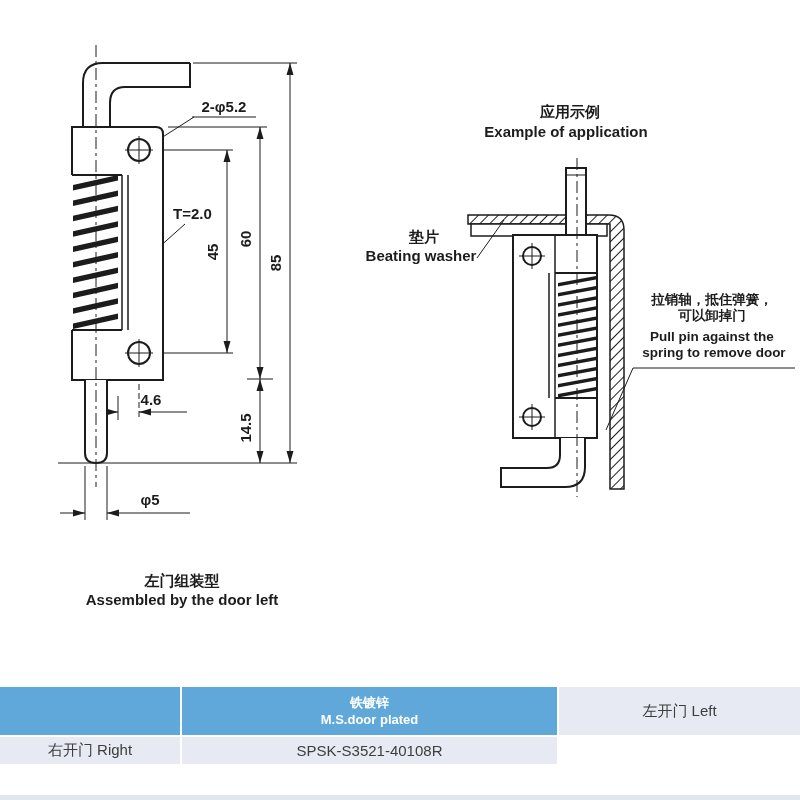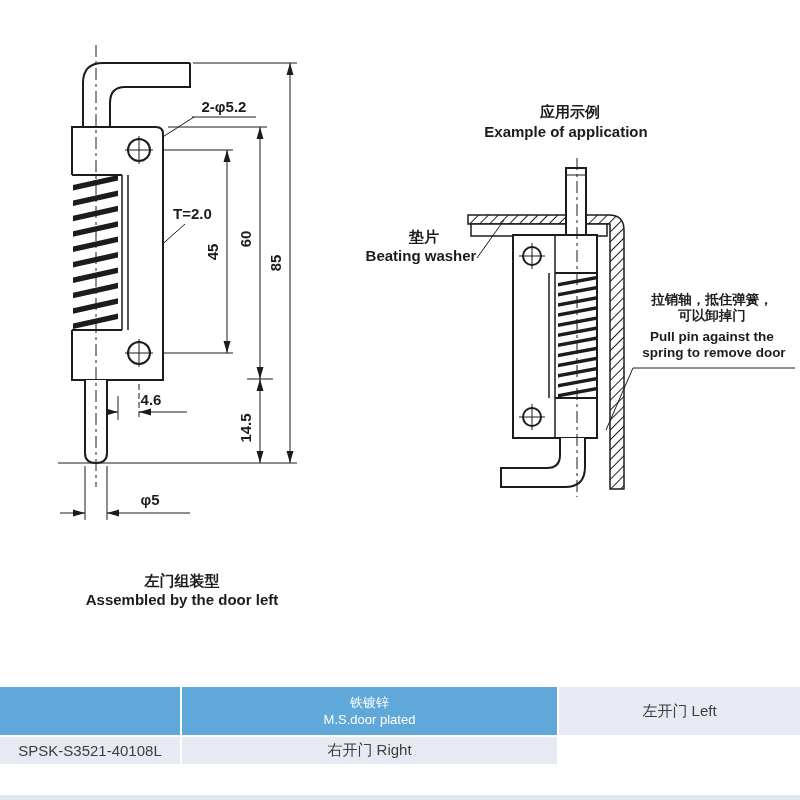--- a/index.html
+++ b/index.html
@@ -25,21 +25,21 @@
     display:grid;
     grid-template-columns:180px 375px 241px;
     grid-template-rows:48px 27px 27px;
     column-gap:2px;row-gap:2px;
     background:#ffffff;
     font-size:15px;color:var(--cell-text);
   }
   .spec-table .hcell{
     background:var(--header-bg);color:#ffffff;
     display:flex;flex-direction:column;align-items:center;justify-content:center;
-    font-size:13px;line-height:17px;font-weight:normal;
+    font-size:13px;line-height:17px;font-weight:bold;
   }
   .spec-table .cell{
     background:var(--row-bg);
     display:flex;align-items:center;justify-content:center;
   }
   .bottom-strip{
     position:absolute;left:0;top:795px;width:800px;height:5px;
     background:var(--strip-bg);
   }
 </style>
@@ -209,18 +209,18 @@
 </svg>
 
 <div class="spec-table">
   <div class="hcell"></div>
   <div class="hcell">
     <span>铁镀锌</span>
     <span>M.S.door plated</span>
   </div>
 
   <div class="cell">左开门 Left</div>
-  <div class="cell">SPSK-S3521-40108L</div>
 
   <div class="cell">右开门 Right</div>
+  <div class="cell">SPSK-S3521-40108R</div>
 </div>
 
 <div class="bottom-strip"></div>
 
 </body></html>

